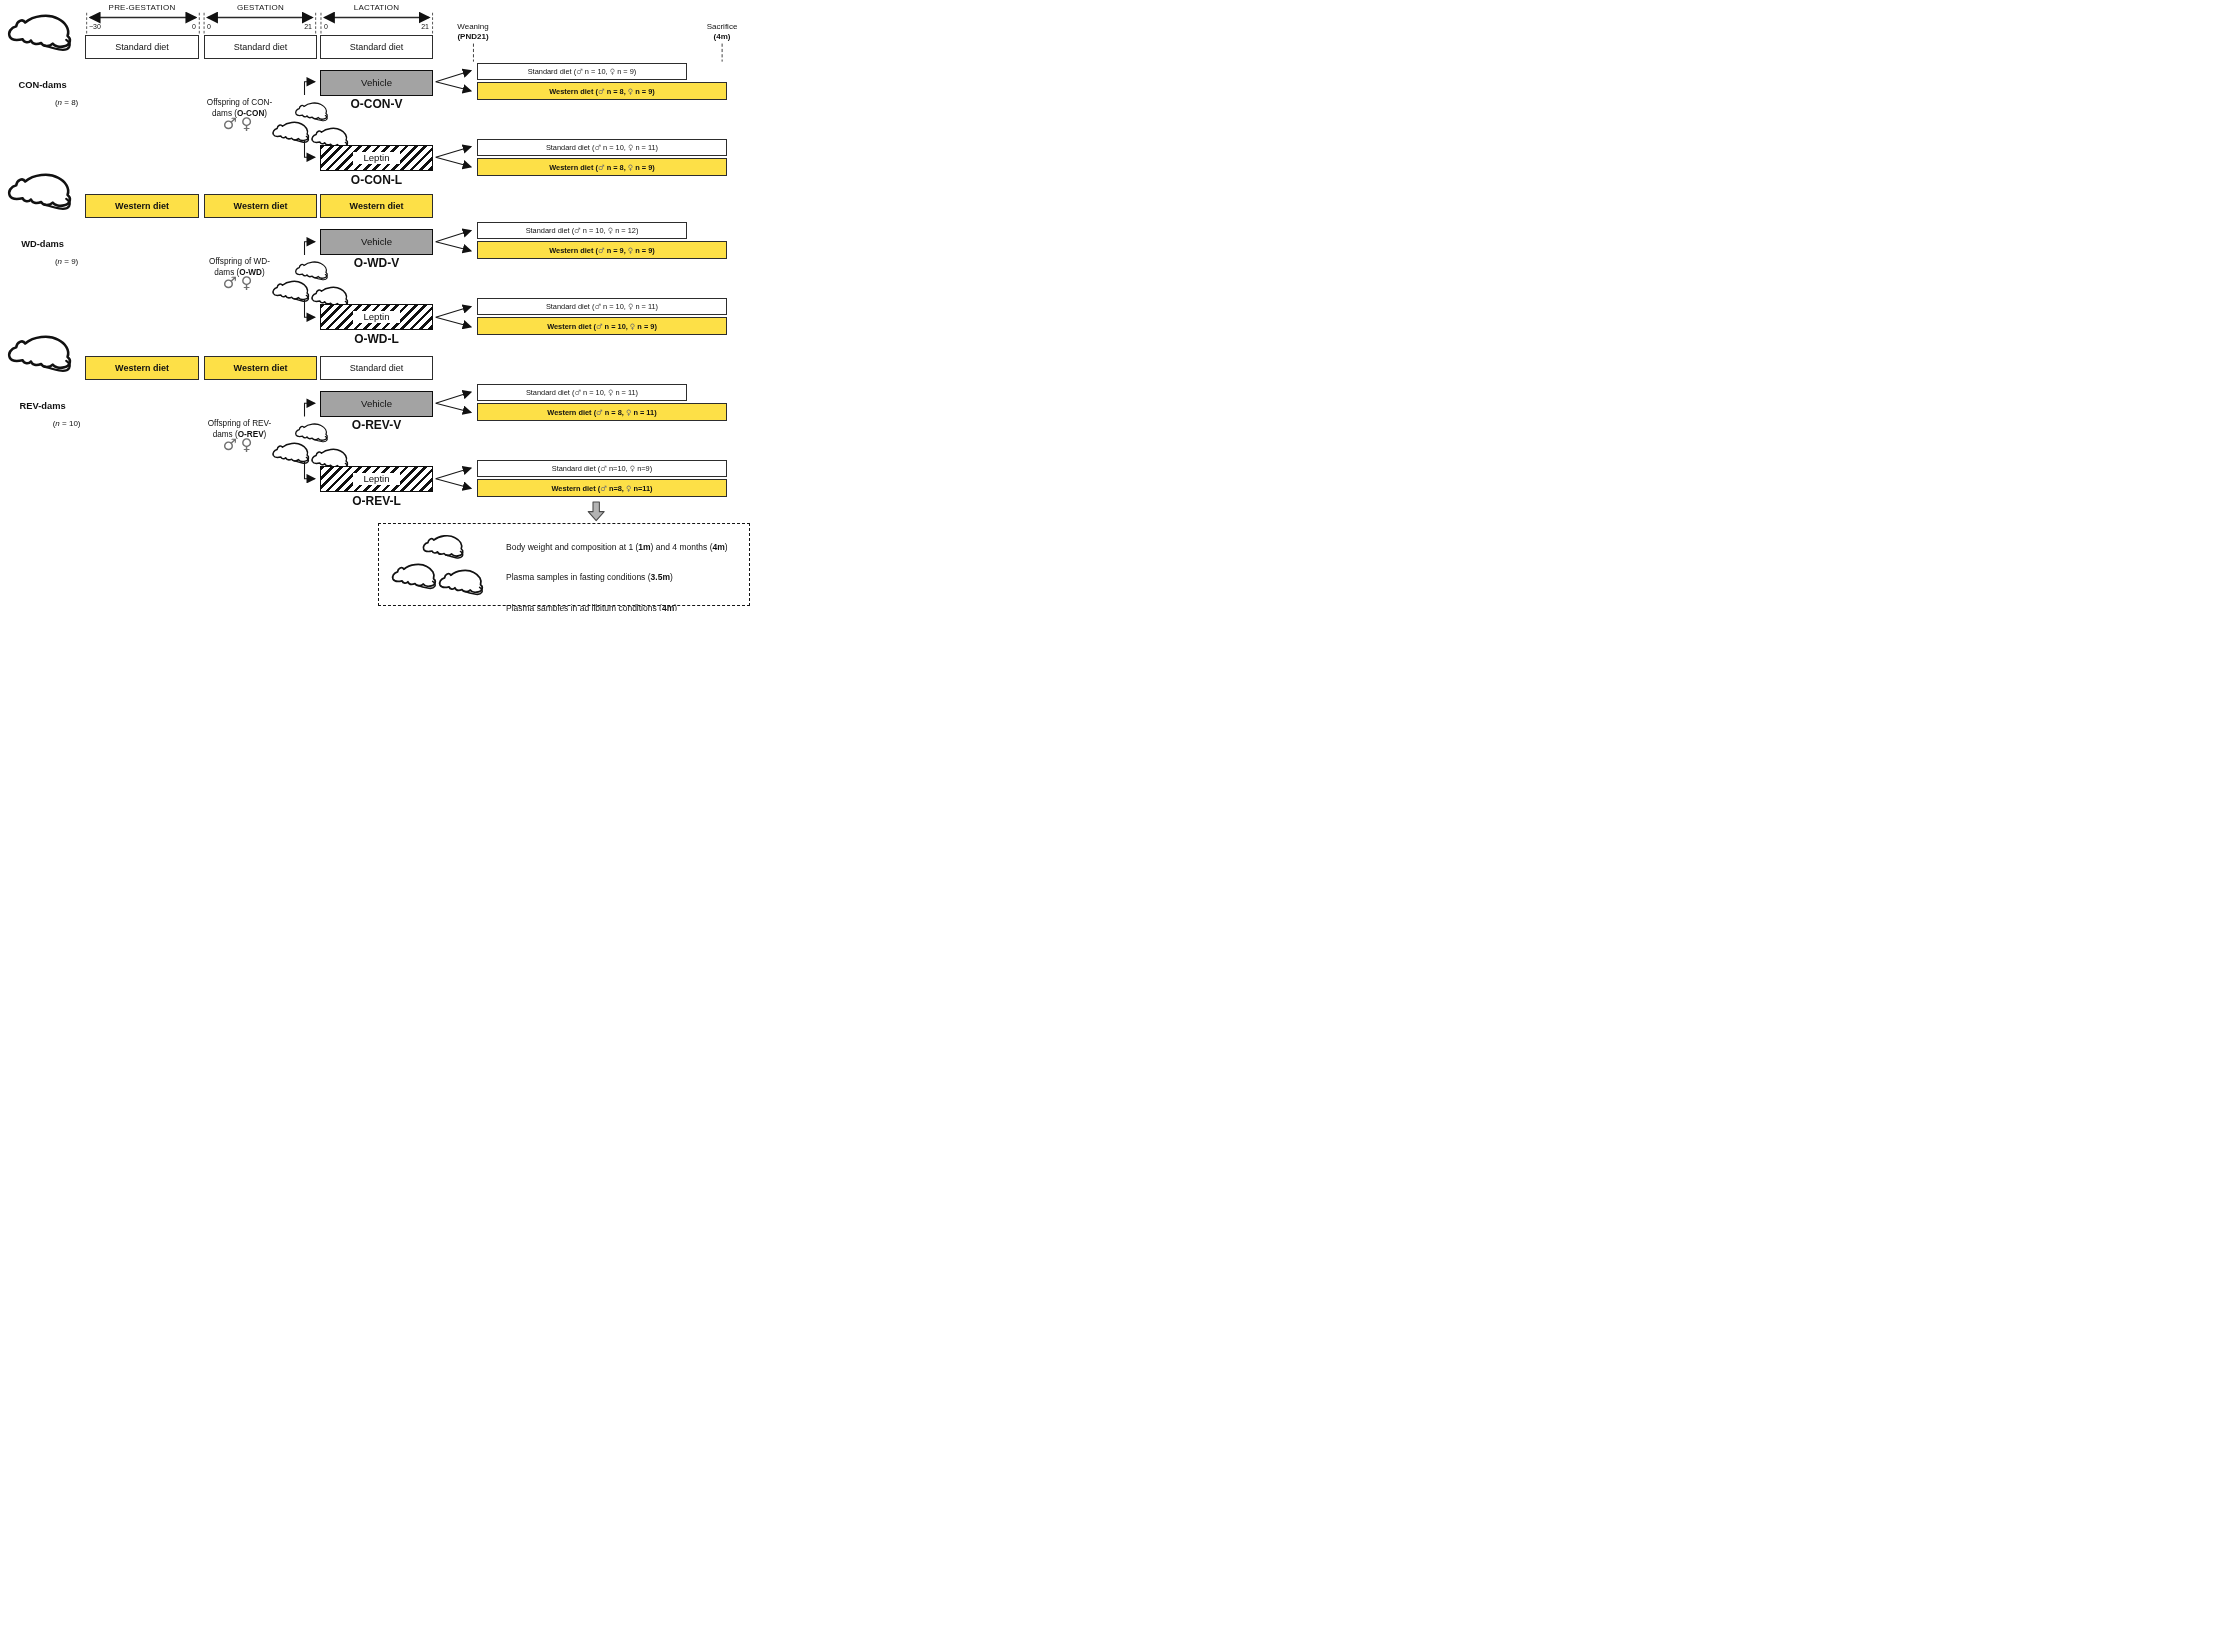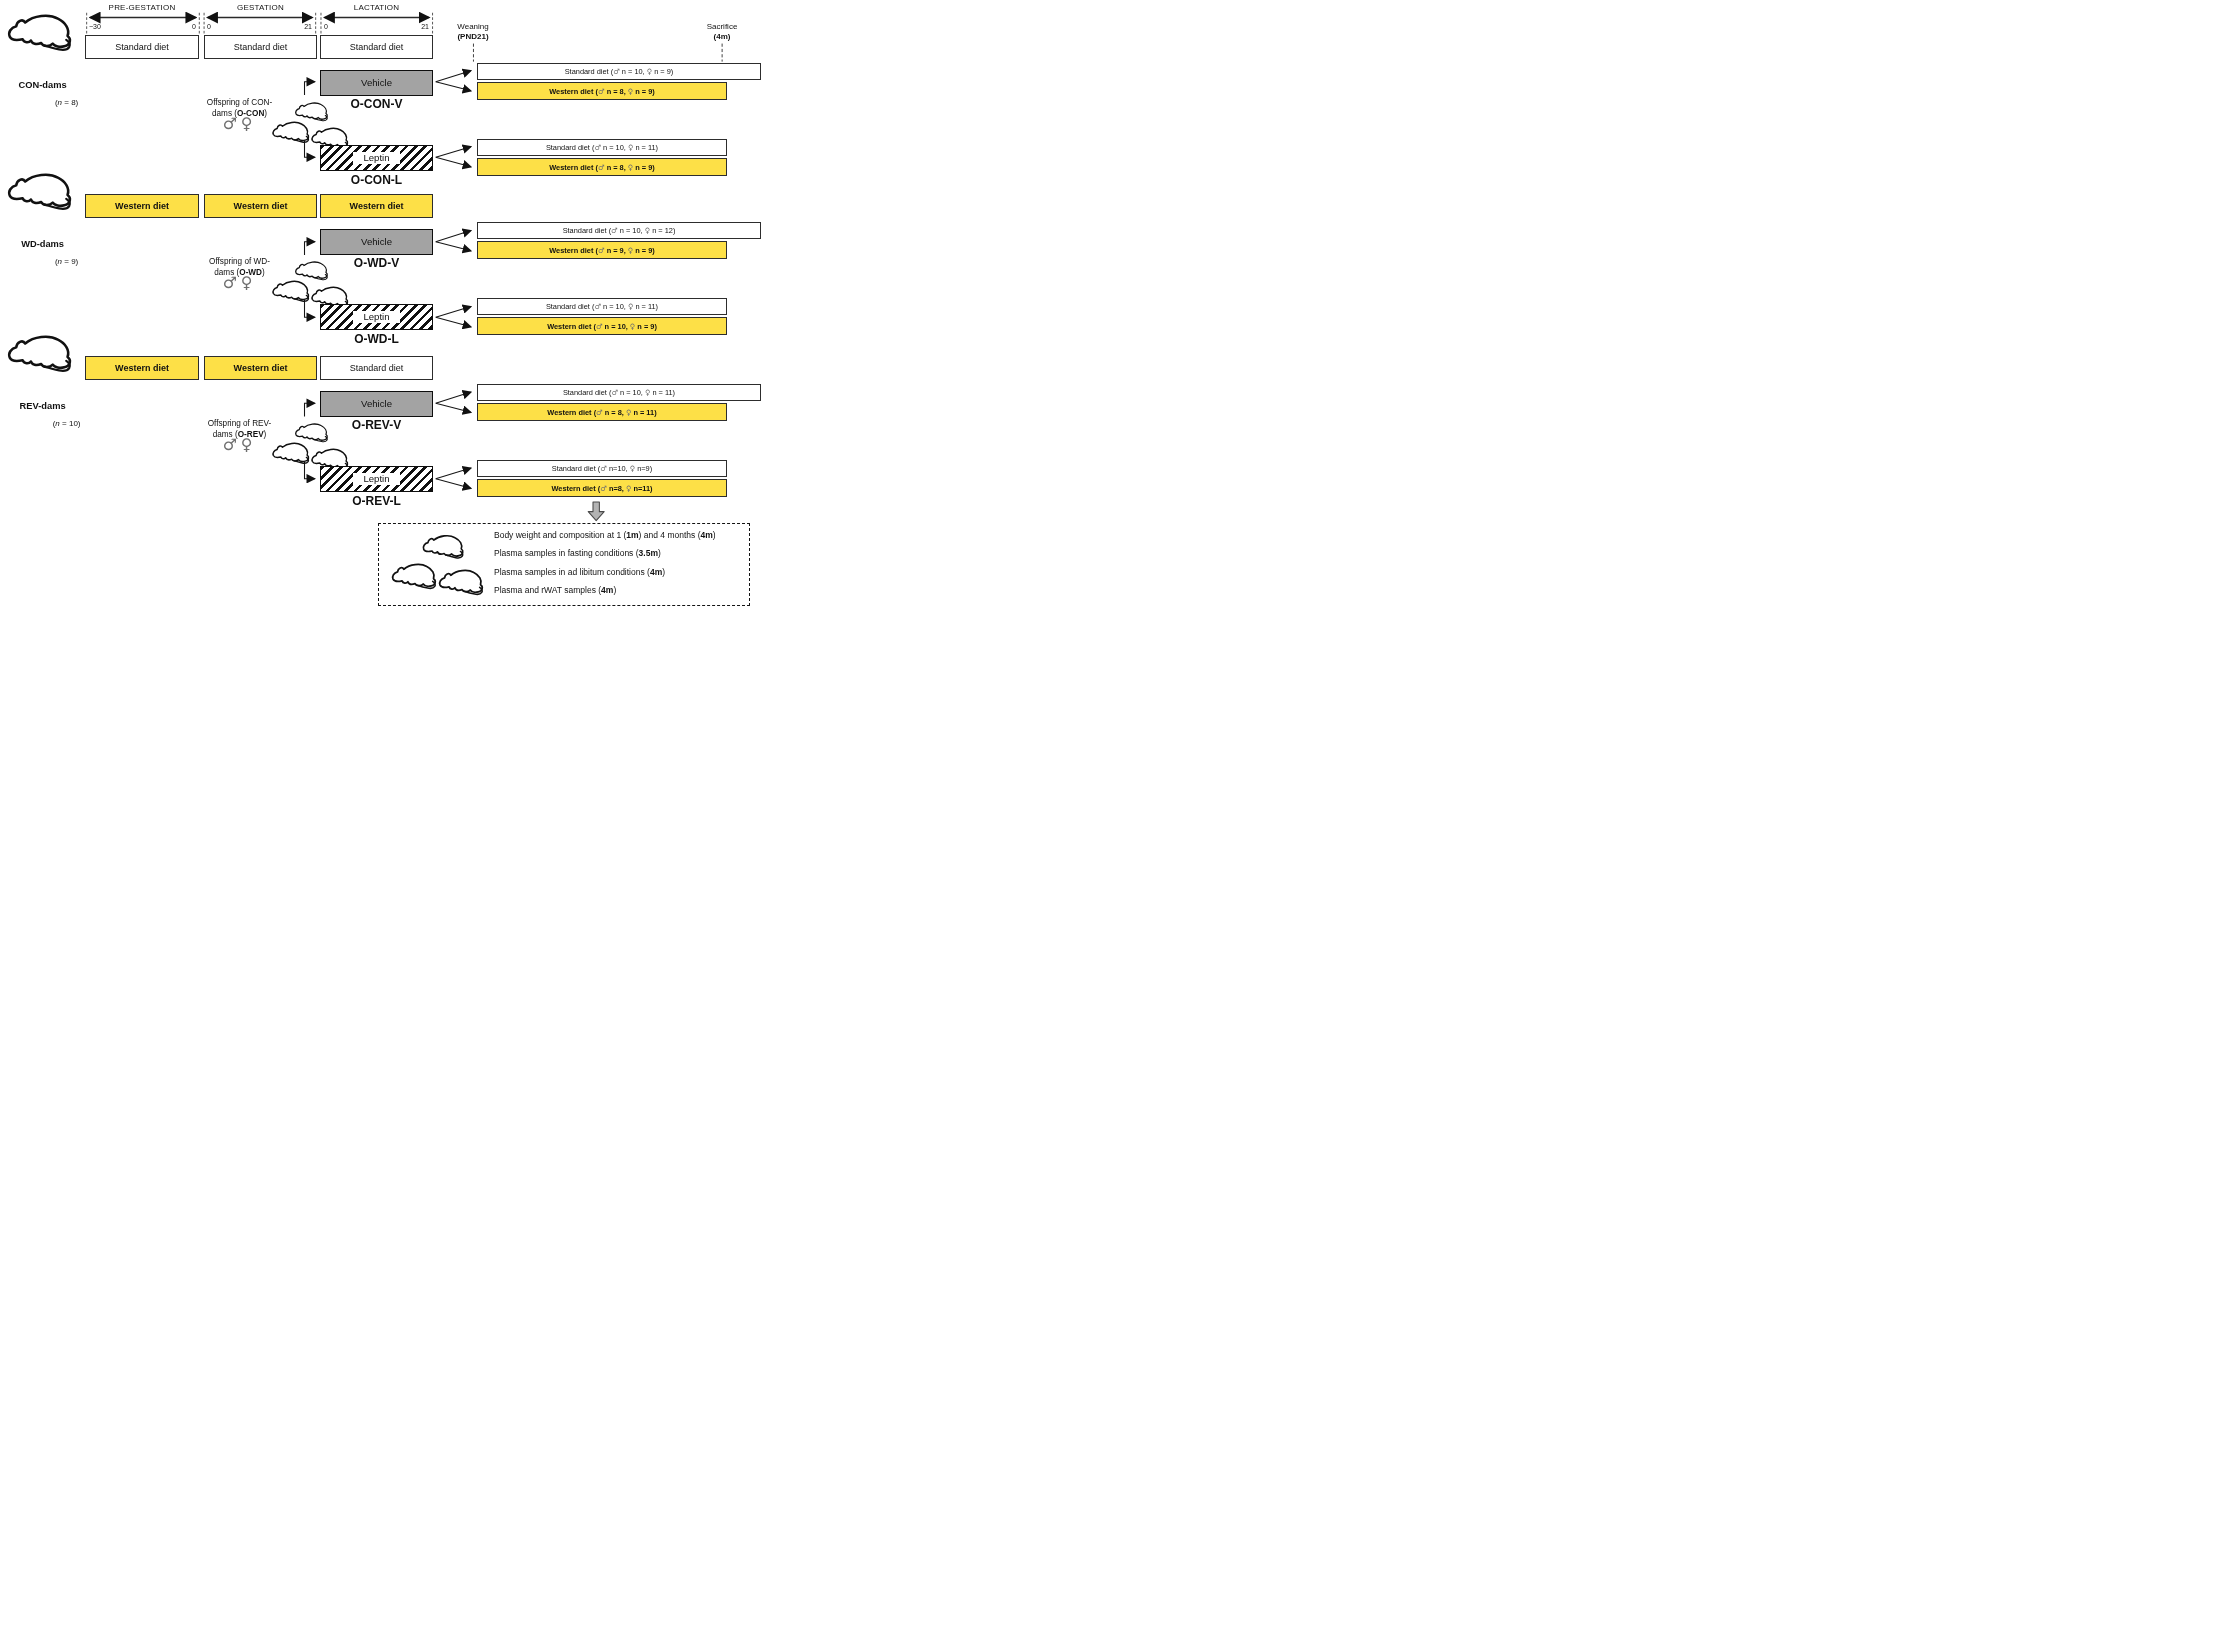--- a/index.html
+++ b/index.html
@@ -36,28 +36,28 @@
   .sec-n{left:1.1px;top:63px;width:83px;padding-left:24px;}
   .off-text{left:180px;top:63px;width:119px;}
   .off-sym{left:180px;top:80px;width:119px;}
   .trio-a{position:absolute;left:293px;top:64px;width:40px;height:24.4px;}
   .trio-b{position:absolute;left:270px;top:83px;width:45px;height:27px;}
   .trio-c{position:absolute;left:309px;top:89px;width:45px;height:27px;}
   .treat-v{left:320px;top:35px;width:113px;height:25.5px;}
   .code-v{left:320px;top:62px;width:113px;}
   .treat-l{left:320px;top:110px;width:113px;height:25.5px;}
   .code-l{left:320px;top:138px;width:113px;}
-  .out-vs{left:477px;top:28px;width:284px;height:16.5px;}
+  .out-vs{left:477px;top:28px;width:210px;height:16.5px;}
   .out-vw{left:477px;top:47px;width:250px;height:18px;}
   .out-ls{left:477px;top:104px;width:250px;height:16.5px;}
   .out-lw{left:477px;top:123px;width:250px;height:18px;}
   .summary-box{position:absolute;left:378px;top:523px;width:372px;height:83px;
                box-sizing:border-box;border:1.6px dashed #141414;}
   .summary-text{position:absolute;left:494px;top:526px;width:256px;}
-  .summary-text p{margin:0;font-size:8.5px;line-height:18.3px;white-space:nowrap;}
+  .summary-text p{margin:12px;font-size:8.5px;line-height:18.3px;white-space:nowrap;}
   .summary-text .b{font-weight:bold;}
   .sum-rat-a{position:absolute;left:420px;top:531px;width:50px;height:30px;}
   .sum-rat-b{position:absolute;left:389px;top:559px;width:54px;height:33px;}
   .sum-rat-c{position:absolute;left:436px;top:565px;width:54px;height:33px;}
   .bold{font-weight:bold;}
 </style>
 </head>
 <body>
 
 <div id="canvas">

